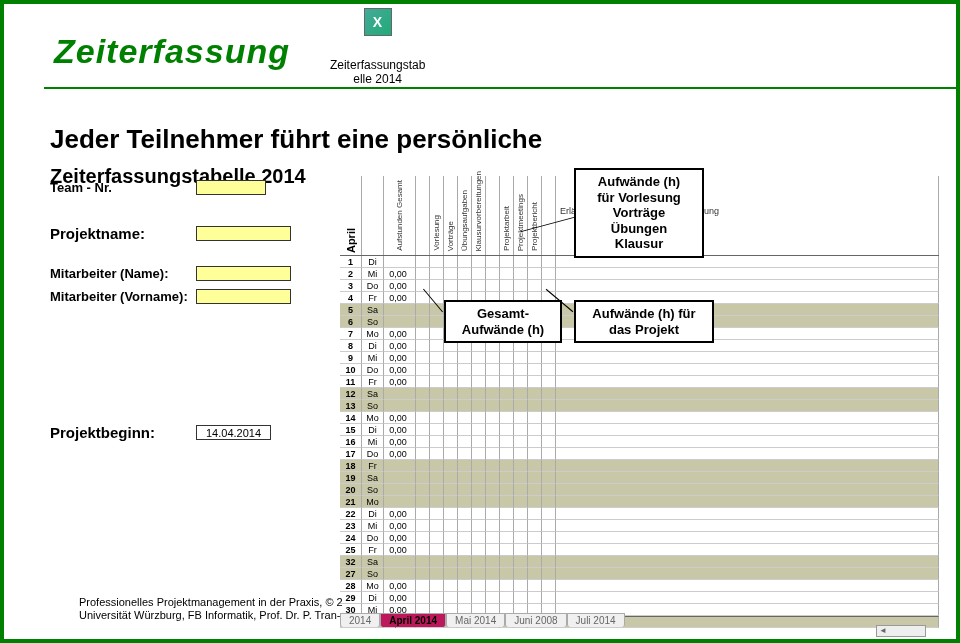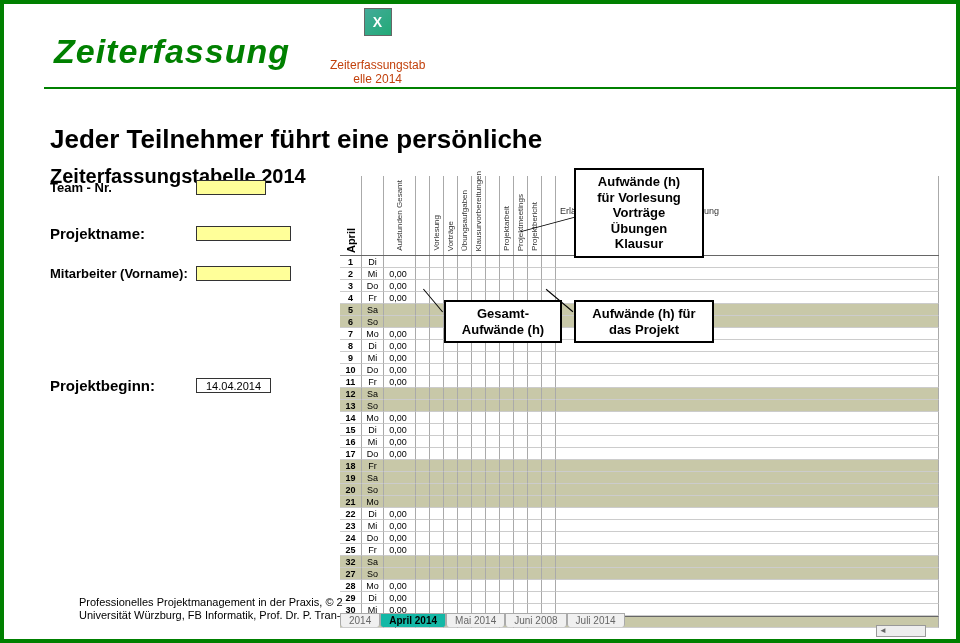--- a/index.html
+++ b/index.html
@@ -22,21 +22,21 @@
     .title {
       font-size: 34px;
       font-weight: bold;
       color: #008000;
       font-style: italic;
       letter-spacing: 1px;
     }
     .subtitle-box {
       position: relative;
       font-size: 12px;
-      color: #c2410c;
+      color: #000000;
       text-align: center;
       line-height: 1.2;
       top:6px;
     }
     .excel-icon {
       width: 28px;
       height: 28px;
       background: linear-gradient(135deg,#4a9,#2a7);
       border:1px solid #666;
       margin: 0 auto 2px;
@@ -100,21 +100,21 @@
     .input-yellow.wide { width: 95px; }
     .input-white {
       background: #fff;
       border: 1px solid #333;
       height: 15px;
       width: 75px;
       font-size: 11px;
       text-align:center;
       line-height:14px;
     }
-    .projekt-beginn{margin-top:96px;}
+    .projekt-beginn{margin-top:120px;}
 
     
     .sheet {
       position: absolute;
       top: 52px;
       left: 290px;
       right: 0;
       font-size: 9px;
     }
     .sheet-head {
@@ -203,21 +203,21 @@
       color:#666;
       gap:0;
     }
     .tab{
       border:1px solid #aaa;
       border-bottom:none;
       padding:1px 8px;
       background:#f0f0f0;
       border-radius:0 0 3px 3px;
     }
-    .tab.active{background:#14b8a6;font-weight:bold;color:#000;}
+    .tab.active{background:#be185d;font-weight:bold;color:#000;}
     .tab-scroll{
       position:absolute;
       bottom:2px;
       right:30px;
       width:50px;
       height:12px;
       border:1px solid #999;
       background:#eee;
     }
     .tab-scroll::before{content:"◄";position:absolute;left:2px;font-size:8px;color:#666;}
@@ -243,20 +243,24 @@
     <div class="form-row">
       <div class="form-label">Team - Nr.</div>
       <div class="input-yellow"></div>
     </div>
     <div style="height:18px"></div>
     <div class="form-row">
       <div class="form-label big">Projektname:</div>
       <div class="input-yellow wide"></div>
     </div>
     <div style="height:12px"></div>
+    <div class="form-row tight">
+      <div class="form-label">Mitarbeiter (Name):</div>
+      <div class="input-yellow wide"></div>
+    </div>
     <div class="form-row tight">
       <div class="form-label">Mitarbeiter (Vorname):</div>
       <div class="input-yellow wide"></div>
     </div>
     <div class="form-row projekt-beginn">
       <div class="form-label big">Projektbeginn:</div>
       <div class="input-white">14.04.2014</div>
     </div>
   </div>
 

